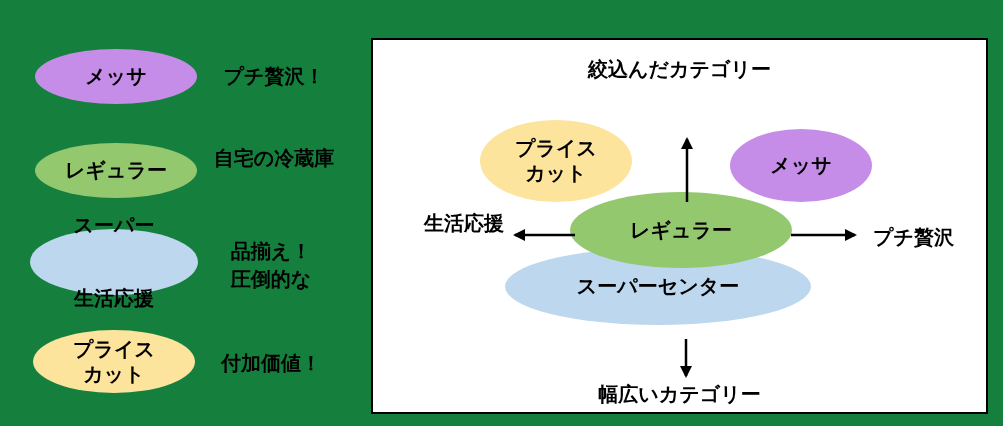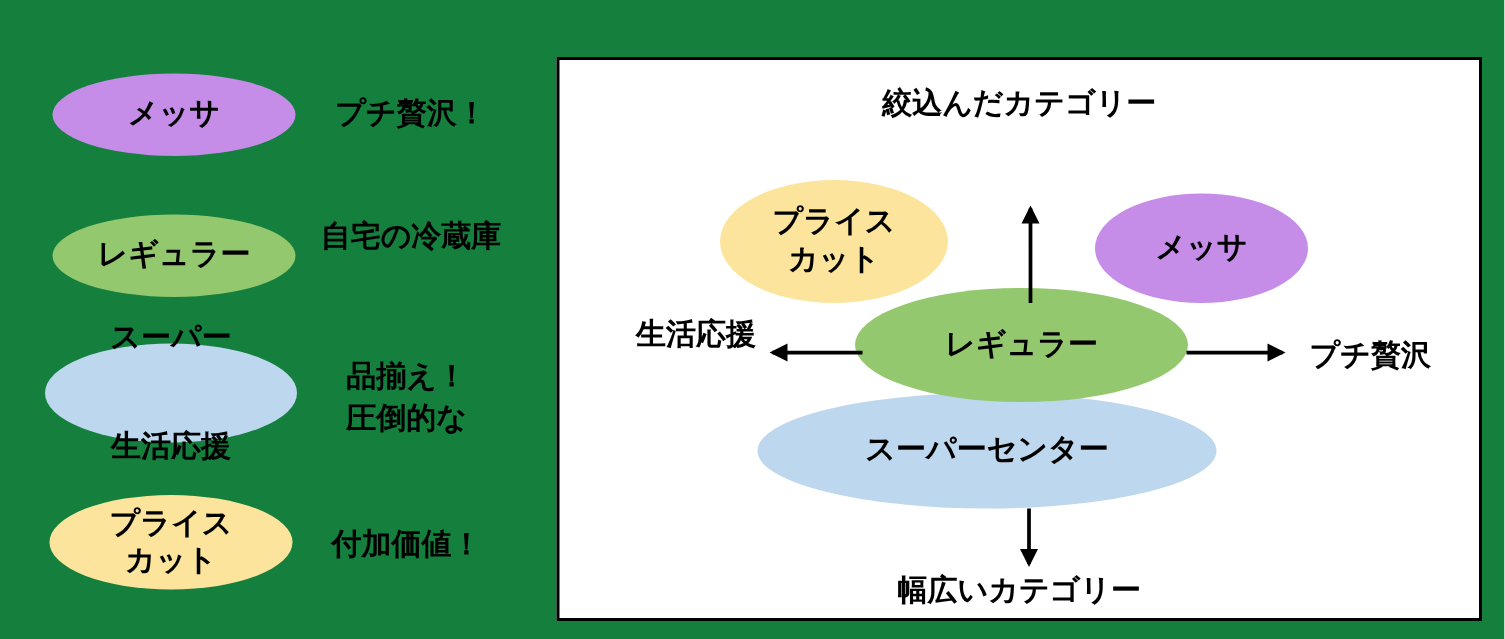--- a/index.html
+++ b/index.html
@@ -88,21 +88,21 @@
     <span>カット</span>
   </div>
   <div class="desc" style="left:196px;top:349px;width:150px;">
     <span>付加価値！</span>
   </div>
 
   <div class="map-box">
 
     <div class="map-label center-text" style="top:16px;">絞込んだカテゴリー</div>
 
-    <div class="bubble" style="left: 132px; top: 222px; width: 306px; height: 77px; background: rgb(189, 215, 238);">
+    <div class="bubble" style="left: 132px; top: 208px; width: 306px; height: 77px; background: rgb(189, 215, 238);">
       <span>スーパーセンター</span>
     </div>
 
     <div class="bubble" style="left: 107px; top: 80px; width: 152px; height: 82px; background: rgb(252, 228, 157);">
       <span>プライス</span>
       <span>カット</span>
     </div>
 
     <div class="bubble" style="left: 357px; top: 89px; width: 142px; height: 73px; background: rgb(197, 140, 232);">
       <span>メッサ</span>

